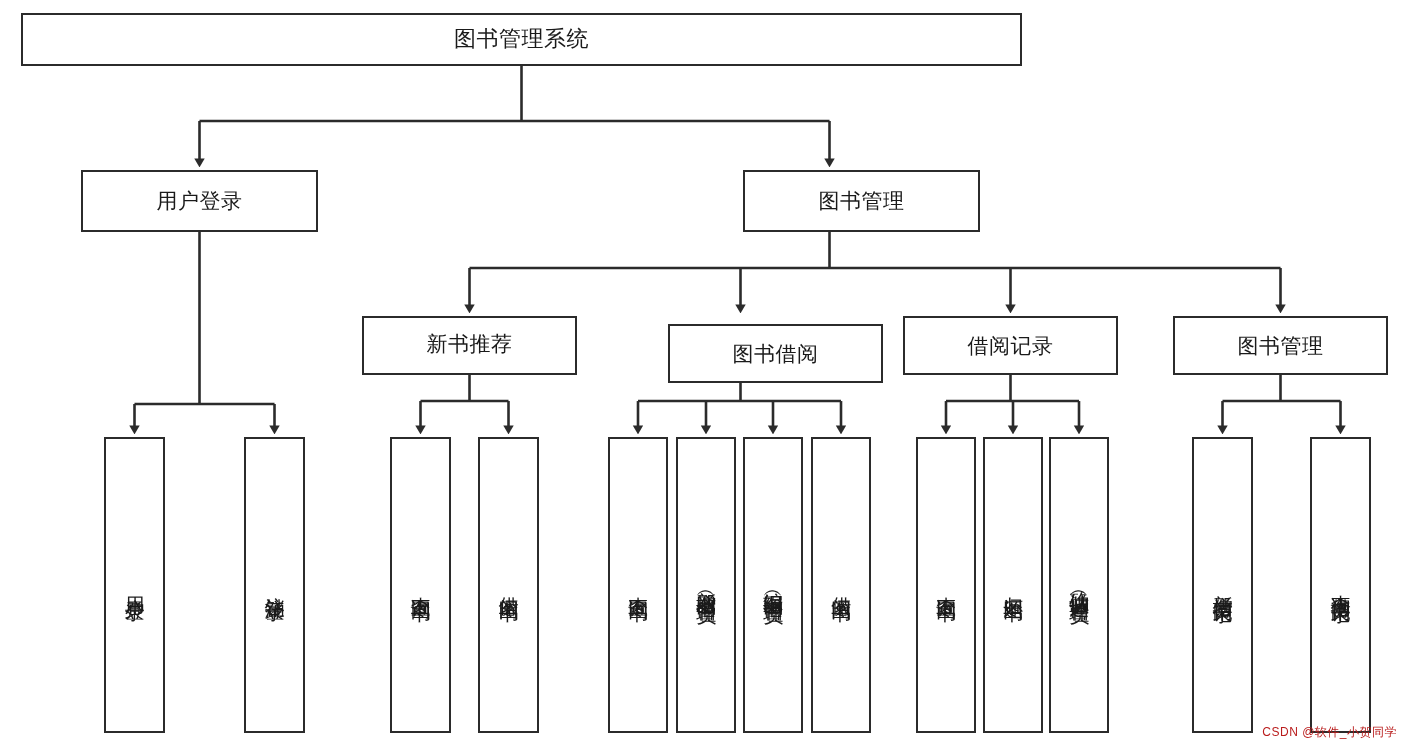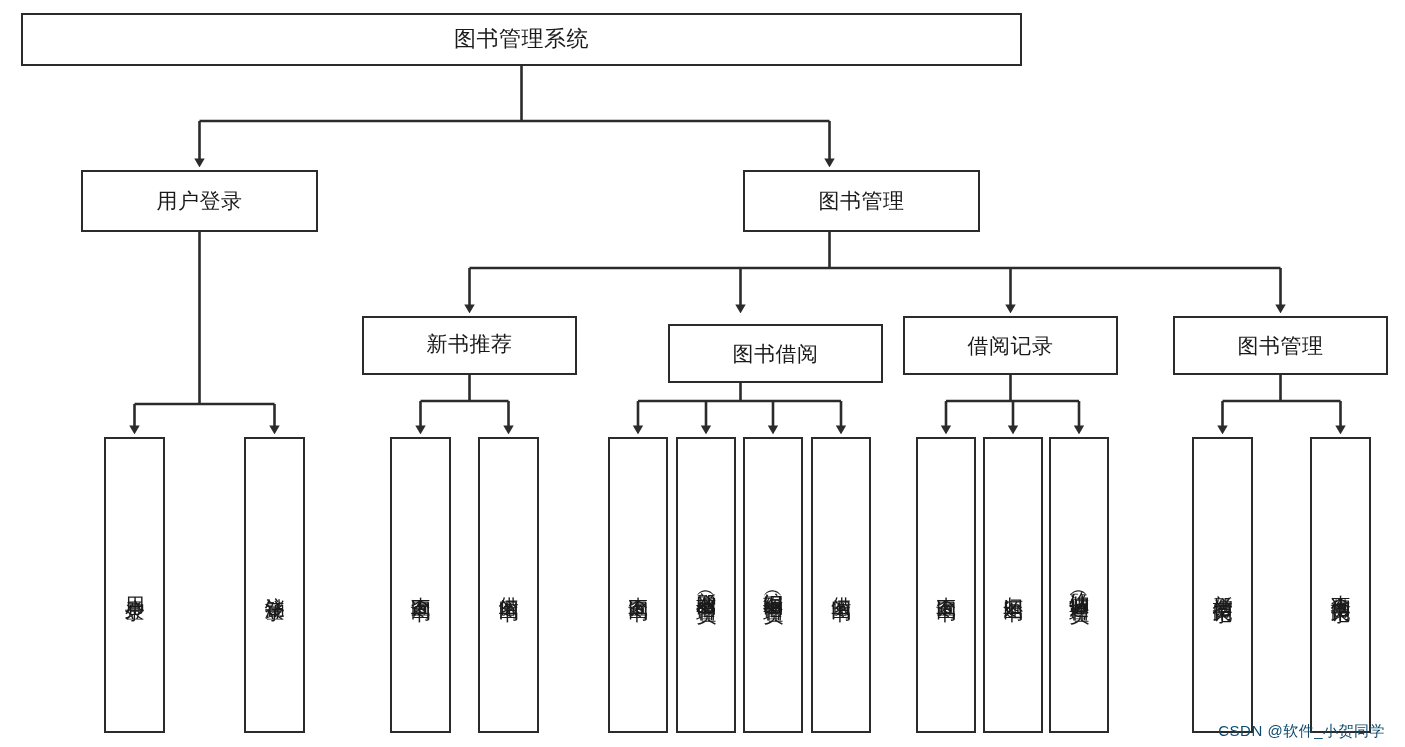--- a/index.html
+++ b/index.html
@@ -58,24 +58,24 @@
   .node.vert .label {
     writing-mode: vertical-rl;
     text-orientation: upright;
     font-size: 20px;
     line-height: 1.18;
     letter-spacing: 2px;
     white-space: nowrap;
   }
   #watermark {
     position: absolute;
-    right: 20px;
+    right: 8px;
     bottom: 6px;
-    font-size: 15px;
-    color: #0c4a6e;
+    font-size: 12px;
+    color: #b91c1c;
     letter-spacing: 0.5px;
     z-index: 5;
     white-space: nowrap;
   }
 </style>
 </head>
 <body>
 
 <div id="canvas">
 

